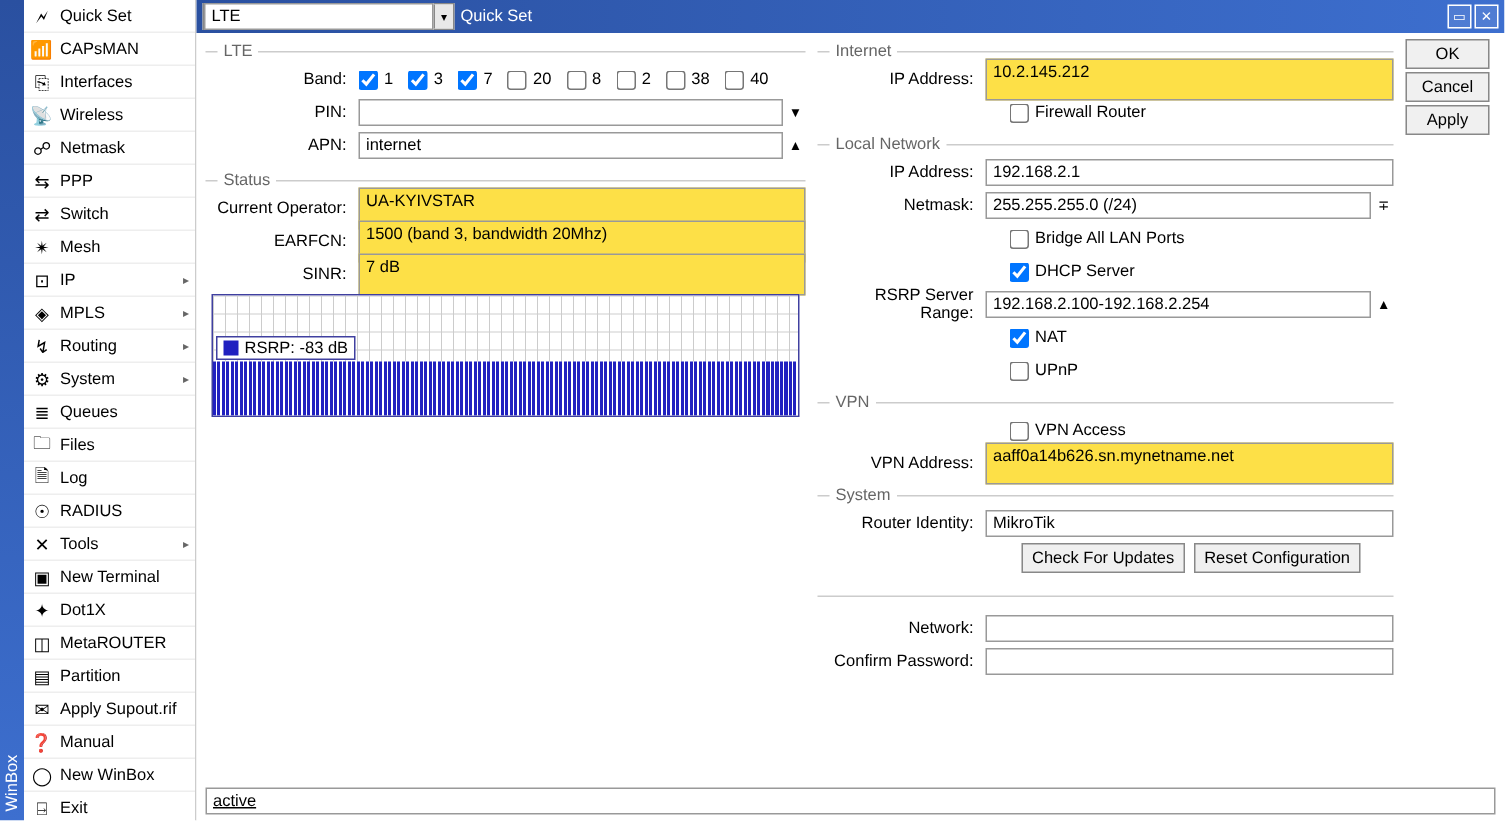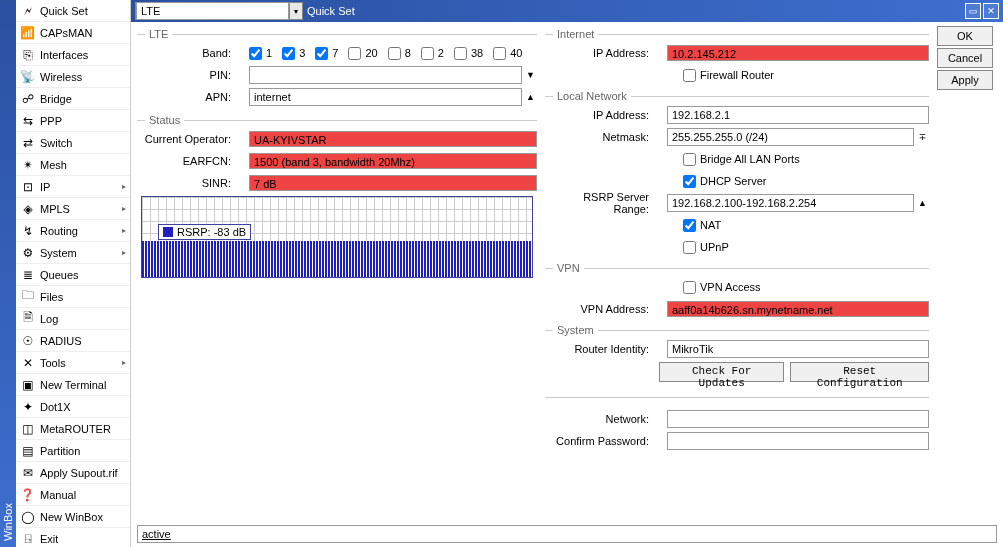--- a/index.html
+++ b/index.html
@@ -21,37 +21,37 @@
   .titlebar-icons { display: flex; gap: 2px; }
   .tb-btn { width: 16px; height: 16px; border: 1px solid #fff; background: rgba(255,255,255,.1); display: flex; align-items: center; justify-content: center; color: #fff; font-size: 9px; cursor: pointer; }
   .content { flex: 1; display: flex; gap: 8px; padding: 4px 6px 2px 6px; overflow: hidden; }
   .col-left { width: 400px; display: flex; flex-direction: column; gap: 2px; }
   .col-mid { flex: 1; display: flex; flex-direction: column; gap: 0px; }
   .col-right { width: 60px; display: flex; flex-direction: column; gap: 2px; align-items: flex-start; }
   .group { border: none; padding: 2px 0; }
   .group-title { color: #666; font-size: 11px; display: flex; align-items: center; gap: 4px; margin-bottom: 2px; }
   .group-title::before { content: ""; width: 8px; height: 1px; background: #ccc; }
   .group-title::after { content: ""; flex: 1; height: 1px; background: #ccc; }
-  .row { display: flex; align-items: center; height: 22px; gap: 12px; }
+  .row { display: flex; align-items: center; height: 22px; gap: 2px; }
   .row .lbl { width: 100px; text-align: right; padding-right: 6px; }
   .col-mid .row .lbl { width: 110px; }
   .row .field { flex: 1; display: flex; align-items: center; gap: 2px; }
   input[type=text], input[type=password] { border: 1px solid #999; height: 18px; padding: 0 4px; font-size: 11px; font-family: inherit; width: 100%; }
-  .display { border: 1px solid #999; background: #ef4444; height: 16px; padding: 0 4px; line-height: 16px; width: 100%; }
+  .display { border: 1px solid #999; background: #fde047; height: 28px; padding: 0 4px; line-height: 16px; width: 100%; }
   .tri { width: 14px; text-align: center; font-size: 9px; cursor: pointer; }
   .cbwrap { display: flex; align-items: center; gap: 4px; margin-right: 8px; }
   .button { border: 1px solid #888; background: #f0f0f0; padding: 2px 6px; height: 20px; font-size: 11px; font-family: inherit; cursor: pointer; }
   .col-right .button { width: 56px; }
   .graph { border: 1px solid #4040a0; height: 82px; position: relative; background: #fff; margin: 2px 4px 2px 4px; overflow: hidden; }
   .graph-grid { position: absolute; inset: 0; background-image: linear-gradient(to right, #ccc 1px, transparent 1px), linear-gradient(to bottom, #ccc 1px, transparent 1px); background-size: 8px 12px; }
   .graph-bars { position: absolute; left: 0; right: 0; bottom: 0; height: 45%; background: repeating-linear-gradient(to right, #2020c0 0 2px, #fff 2px 3px); }
-  .graph-label { position: absolute; left: 16px; bottom: 46%; background: #fff; border: 1px solid #4040a0; padding: 1px 4px; display: flex; align-items: center; gap: 4px; font-size: 11px; }
+  .graph-label { position: absolute; left: 2px; bottom: 46%; background: #fff; border: 1px solid #4040a0; padding: 1px 4px; display: flex; align-items: center; gap: 4px; font-size: 11px; }
   .graph-label .swatch { width: 10px; height: 10px; background: #2020c0; }
   .statusbar { border: 1px solid #999; margin: 2px 6px 4px 6px; height: 18px; padding: 0 4px; line-height: 16px; text-decoration: underline; }
-  .btn-group { display: flex; gap: 6px; justify-content: space-between; margin-left: 114px; margin-top: 2px; font-family: Liberation Mono, monospace; }
+  .btn-group { display: flex; gap: 6px; justify-content: center; margin-left: 114px; margin-top: 2px; }
   .checkbox-row .field { padding-left: 16px; }
 </style>
 </head>
 <body>
 
 <div class="app">
   <div class="side-label">WinBox</div>
 
   <div class="sidebar" id="sidebar">
       <div class="sidebar-item">
@@ -65,21 +65,21 @@
       <div class="sidebar-item">
         <span class="icon">⎘</span>
         <span class="label">Interfaces</span>
       </div>
       <div class="sidebar-item">
         <span class="icon">📡</span>
         <span class="label">Wireless</span>
       </div>
       <div class="sidebar-item">
         <span class="icon">☍</span>
-        <span class="label">Bridge</span>
+        <span class="label">Netmask</span>
       </div>
       <div class="sidebar-item">
         <span class="icon">⇆</span>
         <span class="label">PPP</span>
       </div>
       <div class="sidebar-item">
         <span class="icon">⇄</span>
         <span class="label">Switch</span>
       </div>
       <div class="sidebar-item">

